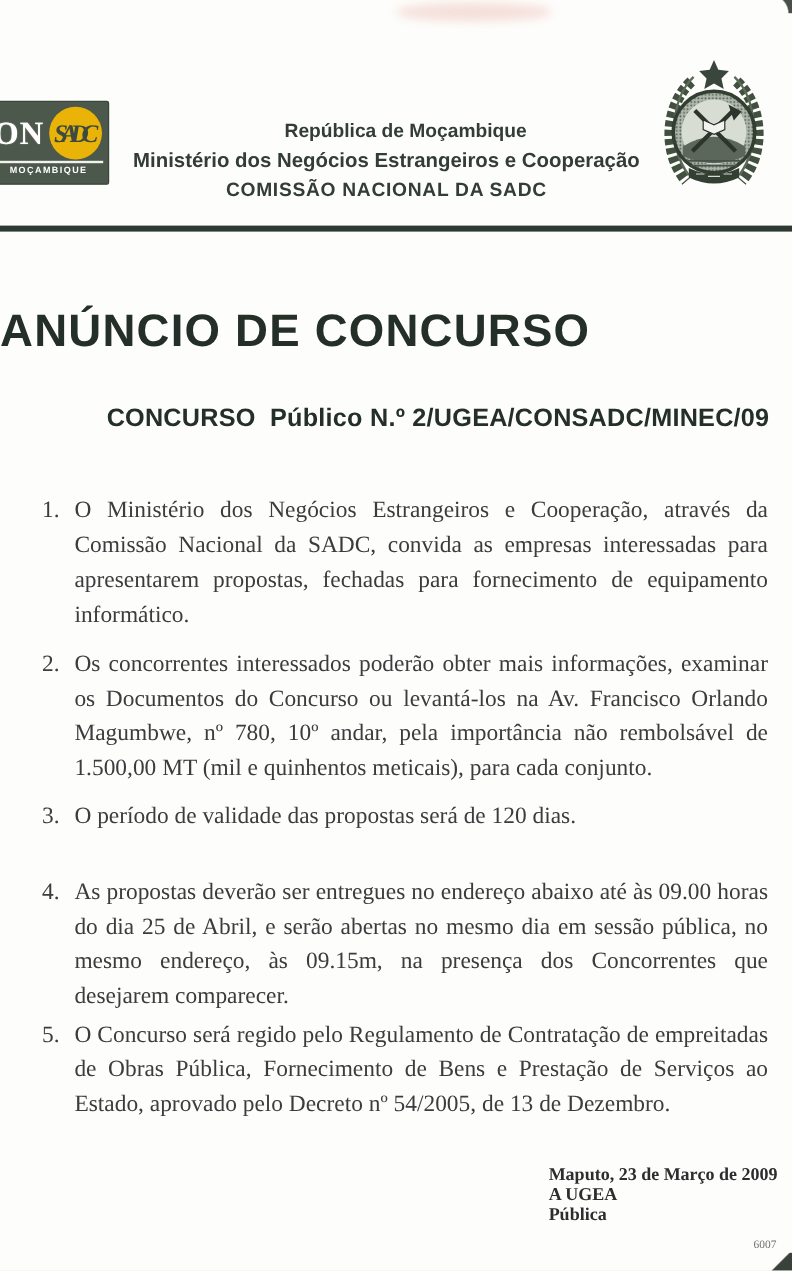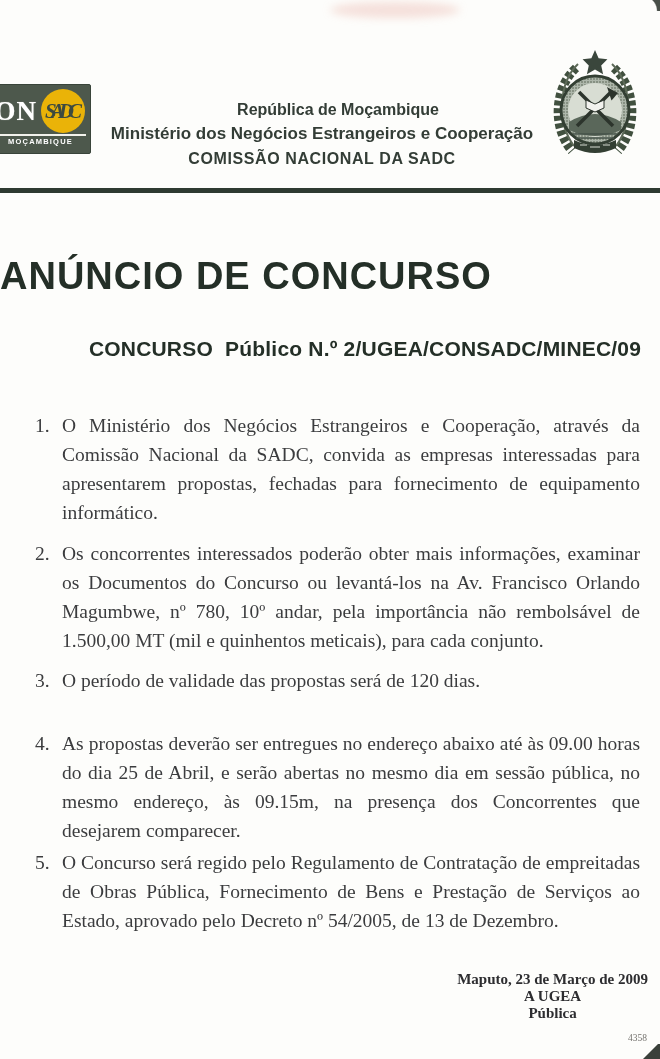--- a/index.html
+++ b/index.html
@@ -79,21 +79,21 @@
   
   .para{
     position:absolute;left:35px;width:605px;
     font-family:"Liberation Serif",serif;font-size:19.5px;line-height:29px;
     color:var(--body_text);
   }
   .pnum{position:absolute;left:0;top:0;}
   .ptext{margin-left:27px;text-align:justify;}
   
   .footer{
-    position:absolute;right:12px;top:971px;text-align:center;
+    position:absolute;right:12px;top:971px;text-align:left;
     font-family:"Liberation Serif",serif;font-weight:bold;font-size:15px;line-height:17px;
     color:var(--footer_text);
   }
   .docnum{
     position:absolute;right:13px;top:1033px;
     font-family:"Liberation Serif",serif;font-size:9.5px;color:var(--faint_number);
   }
 </style>
 </head>
 <body>
@@ -182,15 +182,15 @@
     <span class="pnum">5.</span>
     <div class="ptext">O Concurso será regido pelo Regulamento de Contratação de empreitadas de Obras Pública, Fornecimento de Bens e Prestação de Serviços ao Estado, aprovado pelo Decreto nº 54/2005, de 13 de Dezembro.</div>
   </div>
 
   <div class="footer">
     <div>Maputo, 23 de Março de 2009</div>
     <div>A UGEA</div>
     <div>Pública</div>
   </div>
 
-  <div class="docnum">4358</div>
+  <div class="docnum">6007</div>
 
 </div>
 
 </body></html>

